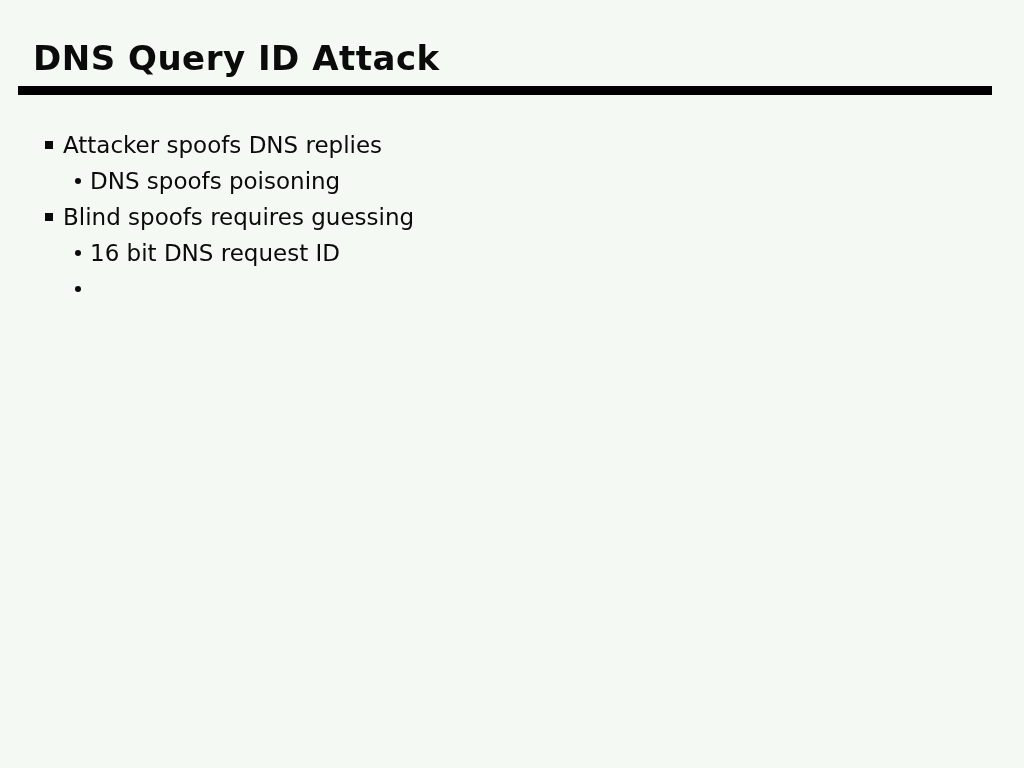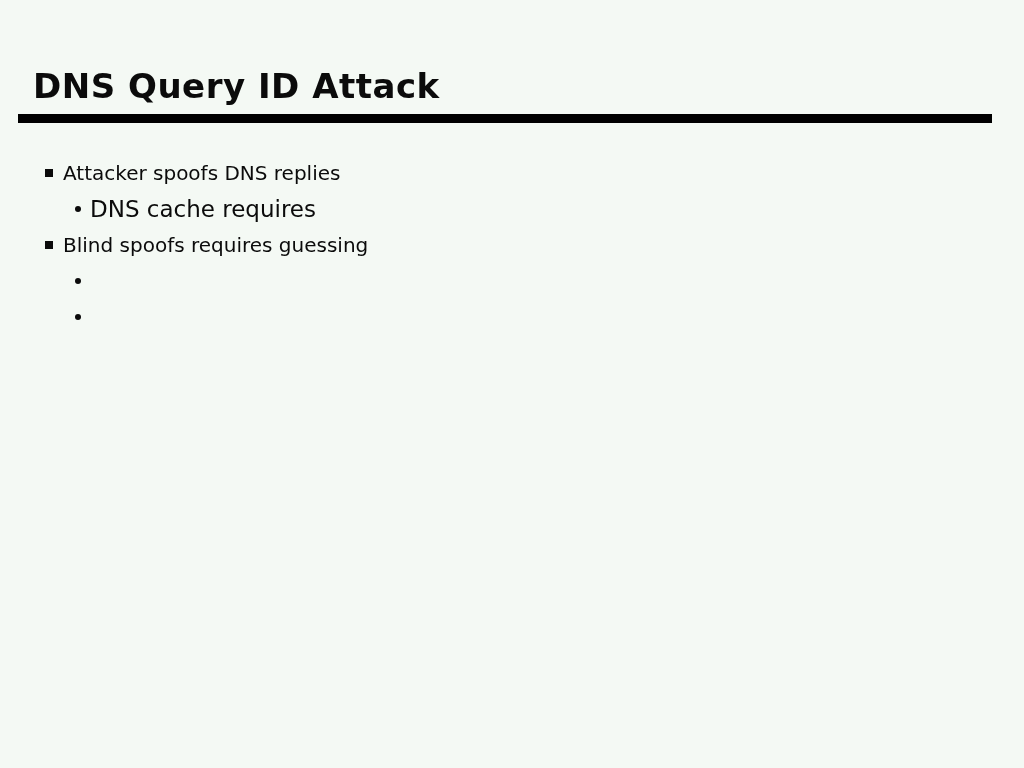--- a/index.html
+++ b/index.html
@@ -10,21 +10,20 @@
   }
   body {
     background: #f4f9f4;
     font-family: "DejaVu Sans", sans-serif;
     color: #0b0b0b;
     position: relative;
   }
   .slide {
     position: absolute;
     inset: 0;
-    margin-top: 28px;
   }
   .slide-title {
     position: absolute;
     left: 33px;
     top: 38px;
     font-size: 34px;
     font-weight: bold;
     letter-spacing: 0.5px;
     color: #0b0b0b;
     white-space: nowrap;
@@ -44,21 +43,21 @@
     right: 0;
   }
   .bullet-line {
     display: flex;
     align-items: center;
     height: 36px;
     white-space: nowrap;
   }
   .bullet-line.level-1 {
     padding-left: 45px;
-    font-size: 20px;
+    font-size: 23px;
   }
   .bullet-line.level-2 {
     padding-left: 75px;
     font-size: 23px;
   }
   .marker {
     flex: 0 0 auto;
     background: #0b0b0b;
   }
   .marker.square {
@@ -87,30 +86,31 @@
 
   <div class="content">
 
     <div class="bullet-line level-1">
       <span class="marker square"></span>
       <span class="bullet-text">Attacker spoofs DNS replies</span>
     </div>
 
     <div class="bullet-line level-2">
       <span class="marker dot"></span>
-      <span class="bullet-text">DNS cache requires</span>
+      <span class="bullet-text">DNS spoofs poisoning</span>
     </div>
 
     <div class="bullet-line level-1">
       <span class="marker square"></span>
       <span class="bullet-text">Blind spoofs requires guessing</span>
     </div>
 
     <div class="bullet-line level-2">
       <span class="marker dot"></span>
+      <span class="bullet-text">16 bit DNS request ID</span>
     </div>
 
     <div class="bullet-line level-2">
       <span class="marker dot"></span>
     </div>
 
   </div>
 </div>
 
 </body></html>

